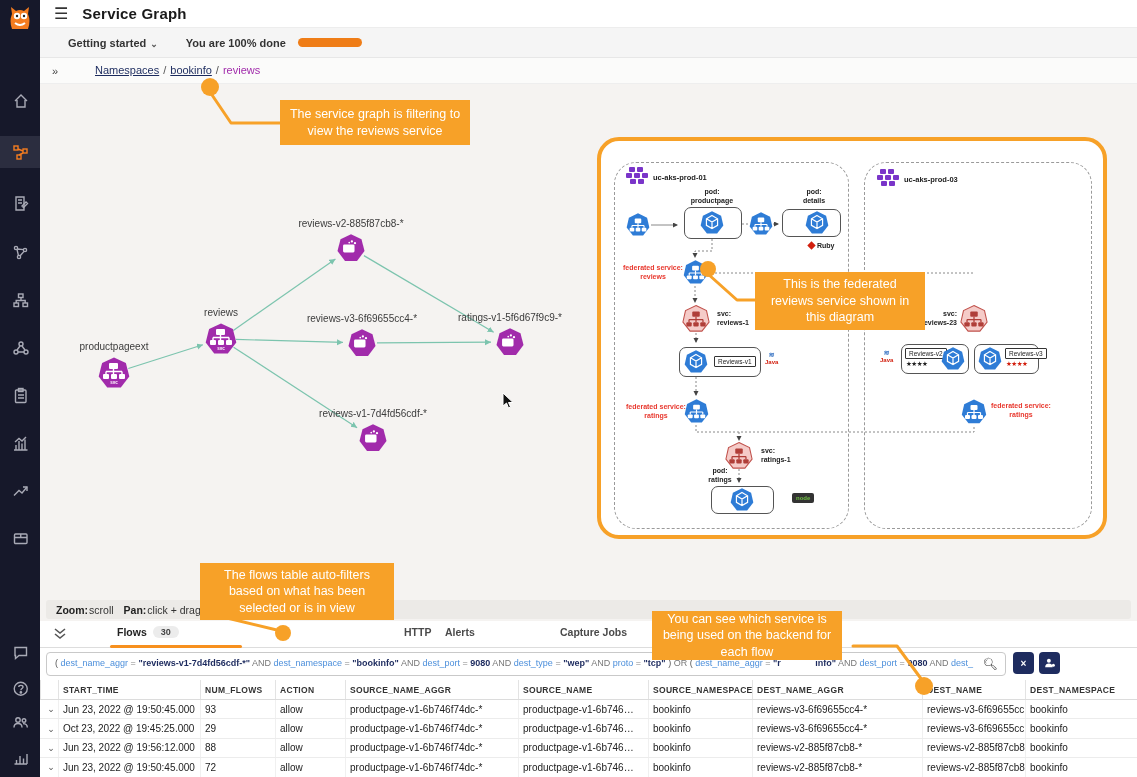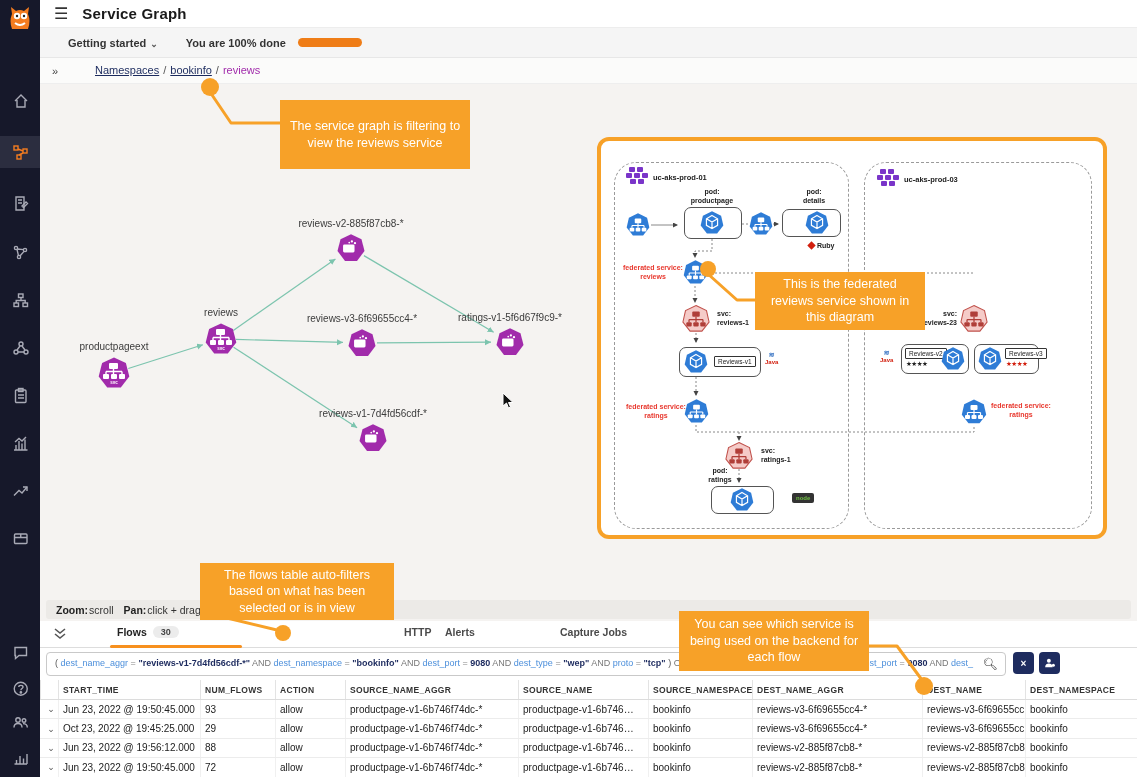--- a/index.html
+++ b/index.html
@@ -33,21 +33,21 @@
   
   #grapharea { position:absolute; left:40px; top:84px; width:1097px; height:537px; background:#f5f3f1; z-index:1; }
   #graph-svg { position:absolute; left:0; top:0; width:1137px; height:777px; pointer-events:none; z-index:2; }
   .gnode { position:absolute; z-index:3; cursor:pointer; }
   .gnode-label { position:absolute; width:170px; text-align:center; font-size:10px; color:#3c3c3c; z-index:3; }
   #hintbar { position:absolute; left:6px; bottom:2px; width:1085px; height:19px; background:#eceae7; border-radius:3px; display:flex; align-items:center; font-size:10.5px; color:#222; }
   #hintbar b { font-weight:bold; margin-left:10px; }
   #hintbar span { margin-left:1px; color:#333; }
 
   
-  #diagram { position:absolute; left:597px; top:137px; width:510px; height:402px; background:#fff; border:4px solid #f7a128; border-radius:12px; z-index:4; }
+  #diagram { position:absolute; left:597px; top:137px; width:510px; height:402px; background:#fff; border:4px solid #f7a128; border-radius:22px; z-index:4; }
   .cluster { position:absolute; border:1px dashed #9a9a9a; border-radius:22px; }
   .dlabel { position:absolute; font-size:7px; font-weight:bold; color:#222; white-space:pre-line; line-height:1.25; }
   .dlabel.red { color:#e8382e; }
   .dlabel.center { text-align:center; }
   .dlabel.right { text-align:right; }
   .dbox { position:absolute; border:1.3px solid #555; border-radius:7px; background:#fff; }
   .dicon { position:absolute; }
   .chip { position:absolute; border:1px solid #333; background:#fff; font-size:6.5px; color:#222; padding:1px 3px; border-radius:1px; white-space:nowrap; }
   .stars { position:absolute; font-size:6.5px; letter-spacing:-.5px; }
   .nodejs-badge { position:absolute; background:#333; color:#6fbf44; font-size:6px; font-weight:bold; padding:2px 4px; border-radius:2px; }
@@ -533,24 +533,24 @@
       <path d="M853,646 L897,646 L922,680"></path>
     </g>
     <g fill="#f7a128">
       <circle cx="210" cy="87" r="9"></circle>
       <circle cx="708" cy="269" r="8"></circle>
       <circle cx="283" cy="633" r="8"></circle>
       <circle cx="924" cy="686" r="9"></circle>
     </g>
   </svg>
 
-  <div class="callout" id="callout-1" style="left:280px;top:100px;width:190px;height:69px;">The service graph is filtering to view the reviews service</div>
+  <div class="callout" id="callout-1" style="left:280px;top:100px;width:190px;height:45px;">The service graph is filtering to view the reviews service</div>
   <div class="callout" id="callout-2" style="left:755px;top:272px;width:170px;height:58px;">This is the federated reviews service shown in this diagram</div>
   <div class="callout" id="callout-3" style="left:200px;top:563px;width:194px;height:57px;">The flows table auto-filters based on what has been selected or is in view</div>
-  <div class="callout" id="callout-4" style="left:679px;top:611px;width:190px;height:60px;">You can see which service is being used on the backend for each flow</div>
+  <div class="callout" id="callout-4" style="left:652px;top:611px;width:190px;height:49px;">You can see which service is being used on the backend for each flow</div>
 
   <div id="tabsrow">
     <svg id="collapse-flows" viewBox="0 0 16 16">
         <path d="M3,3 L8,7 L13,3 M3,8 L8,12 L13,8" stroke="#555" stroke-width="1.6" fill="none"></path>
       </svg>
     <span class="tab" id="tab-flows"><span>Flows</span><span class="badge">30</span></span>
     <span id="tab-flows-underline"></span>
     <span class="tab" id="tab-http">HTTP</span>
     <span class="tab" id="tab-alerts">Alerts</span>
     <span class="tab" id="tab-capture">Capture Jobs</span>

